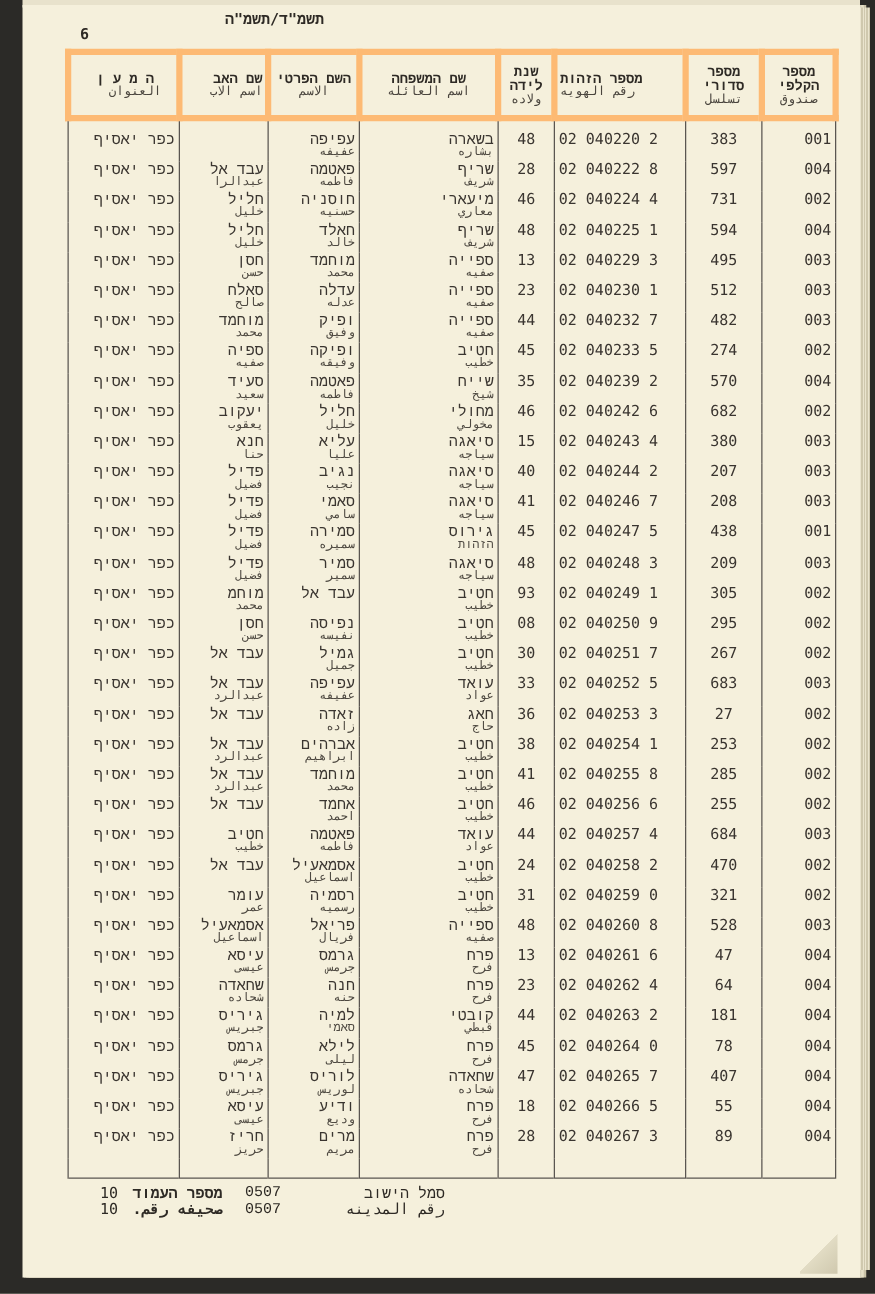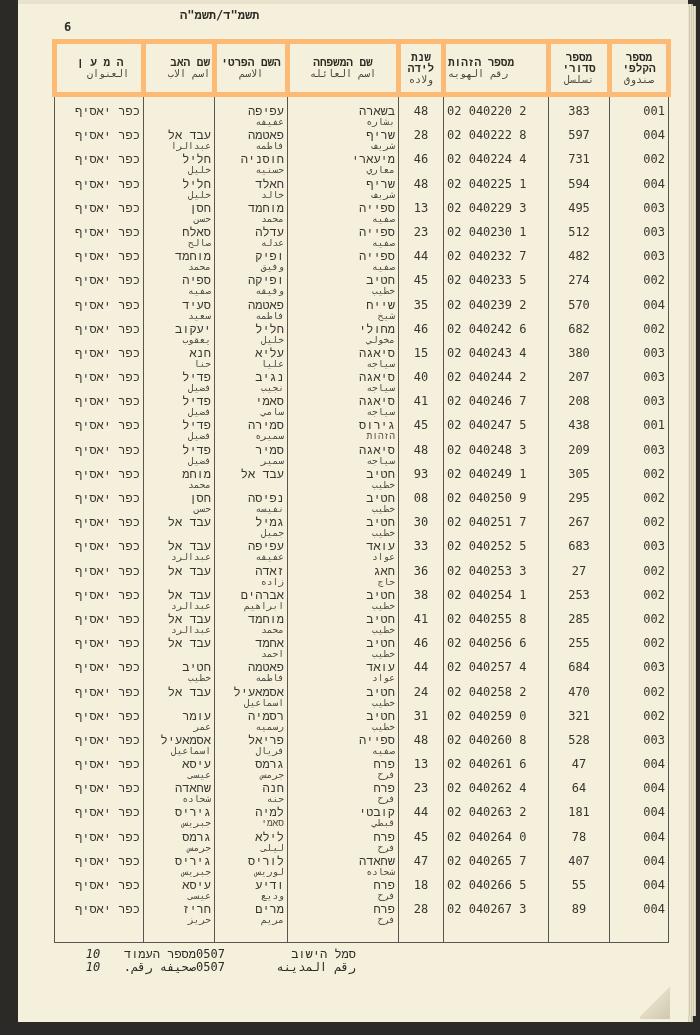--- a/index.html
+++ b/index.html
@@ -55,23 +55,23 @@
   .c-yr { width:36px; text-align:center; }
   .c-fam { width:102px; text-align:right; }
   .c-first { width:64px; text-align:right; }
   .c-father { width:62px; text-align:right; }
   .c-addr { text-align:left; padding-left:20px !important; }
   .addr-txt { display:inline-block; direction:rtl; }
   .footer { position:absolute; left:76px; top:948px; font-size:12px; line-height:13px; color:#2e2a25; }
   .frow { display:flex; direction:rtl; width:280px; justify-content:flex-start; }
   .frow span { white-space:nowrap; }
   .f-label { width:110px; text-align:right; }
-  .f-val { width:50px; text-align:left; direction:ltr; }
-  .f-label2 { width:90px; text-align:right; }
-  .f-num { width:26px; text-align:center; direction:ltr;font-style:italic; }
+  .f-val { width:50px; text-align:left; direction:ltr;font-family:Liberation Mono, monospace; }
+  .f-label2 { width:90px; text-align:left;font-weight:bold; }
+  .f-num { width:26px; text-align:left; direction:ltr; }
   .curl {
     position:absolute; left:640px; top:985px; width:30px; height:34px;
     background:linear-gradient(135deg, transparent 50%, #e2dcc4 50%, #cfc8ae 100%);
   }
 </style>
 </head>
 <body>
 
 <div class="page-strip"></div>
 <div class="page"></div>

